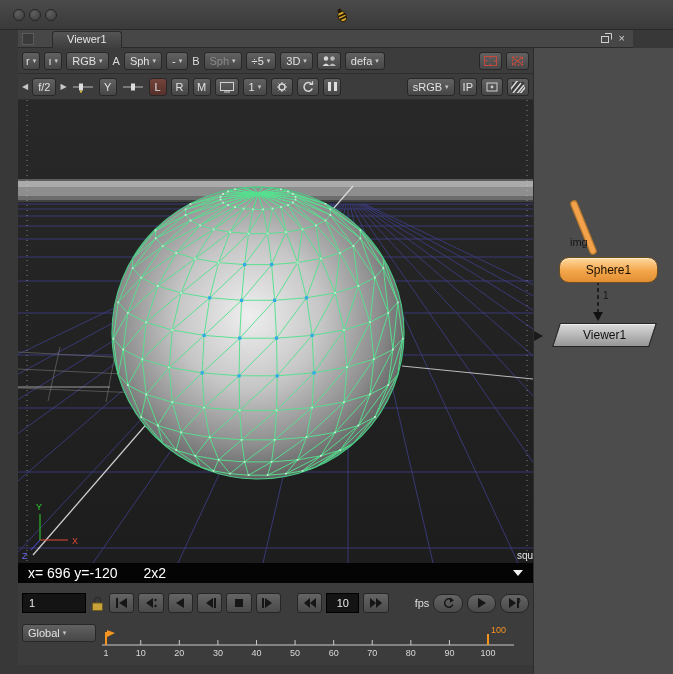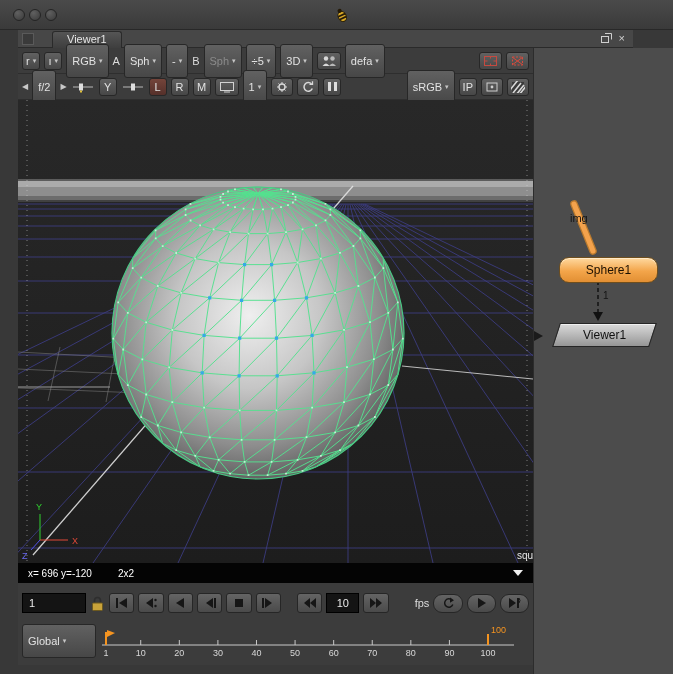--- a/index.html
+++ b/index.html
@@ -22,40 +22,40 @@
     background:linear-gradient(#555,#3e3e3e);border:1px solid #2a2a2a;border-bottom:none;
     border-radius:3px 3px 0 0;color:#e6e6e6;font-size:11px;line-height:15px;padding:0 14px}
   .tabicons{position:absolute;right:8px;top:2px;display:flex;gap:6px;align-items:center}
   .xglyph{color:#d0d0d0;font-size:11px;line-height:12px}
 
   
   .viewer{position:absolute;left:18px;top:48px;width:515px;height:617px;background:#3c3c3c}
   .tb{display:flex;align-items:center;gap:4px;height:26px;padding:0 4px;background:#3c3c3c;
     border-bottom:1px solid #2e2e2e}
   .btn{display:inline-flex;align-items:center;justify-content:center;gap:3px;height:18px;
-    padding:16px 5px;background:linear-gradient(#616161,#474747);border:1px solid #272727;
+    padding:8px 5px;background:linear-gradient(#616161,#474747);border:1px solid #272727;
     border-radius:3px;color:#e2e2e2;font-size:11px;white-space:nowrap}
   .btn.sm{padding:0 3px;min-width:18px}
   .btn.dis{color:#8b8b8b}
   .btn.red{background:linear-gradient(#74443a,#55302a)}
   .lbl{color:#dcdcdc;font-size:11px}
   .caret{font-size:7px;color:#c6c6c6}
   .push{margin-left:auto}
   .arrowtxt{color:#c8c8c8;font-size:8px}
   .pause{display:inline-flex;gap:3px}
   .pause i{display:block;width:3px;height:9px;background:#dedede}
 
   
   .vpwrap{position:relative;width:515px;height:463px;
     background:linear-gradient(#282828,#1d1d1d)}
   svg.vp{display:block}
 
   
   .statusbar{display:flex;align-items:center;height:20px;background:#040404;color:#fff;
-    font-size:10px;padding:0 10px;gap:26px}
+    font-size:14px;padding:0 10px;gap:26px}
   .statriangle{margin-left:auto;width:0;height:0;border-left:5px solid transparent;
     border-right:5px solid transparent;border-top:6px solid #f0f0f0}
 
   
   .transport{display:flex;align-items:center;gap:4px;height:30px;padding:0 4px;margin-top:5px}
   .numbox{display:flex;align-items:center;height:20px;background:#141414;border:1px solid #000;
     color:#eaeaea;font-size:11px;padding-left:6px}
   .fbox{width:66px}.ibox{width:34px;justify-content:center;padding-left:0}
   .tbtn{display:inline-flex;align-items:center;justify-content:center;width:26px;height:20px;
     background:linear-gradient(#646464,#4a4a4a);border:1px solid #262626;border-radius:3px}
@@ -424,21 +424,21 @@
 </div>
 
 <div class="nodegraph">
   <svg width="140" height="330" style="position:absolute;left:0;top:0">
     <line x1="40" y1="156" x2="59" y2="203" stroke="#b97a2e" stroke-width="7.5" stroke-linecap="round"></line>
     <line x1="40" y1="156" x2="59" y2="203" stroke="#f3a24c" stroke-width="5" stroke-linecap="round"></line>
     <line x1="64" y1="233" x2="64" y2="264" stroke="#161616" stroke-width="1.6" stroke-dasharray="4 3"></line>
     <polygon points="59,264 69,264 64,273" fill="#111"></polygon>
     <polygon points="0,283 0,293 9,288" fill="#1a1a1a"></polygon>
   </svg>
-  <div class="ng-label" style="left:36px;top:164px">img</div>
+  <div class="ng-label" style="left:36px;top:188px">img</div>
   <div class="node node-sphere">
       <span>Sphere1</span>
     </div>
   <div class="ng-label" style="left:69px;top:242px;font-size:10px">1</div>
   <div class="node node-viewer">
       <span>Viewer1</span>
     </div>
 </div>
 
 </body></html>

